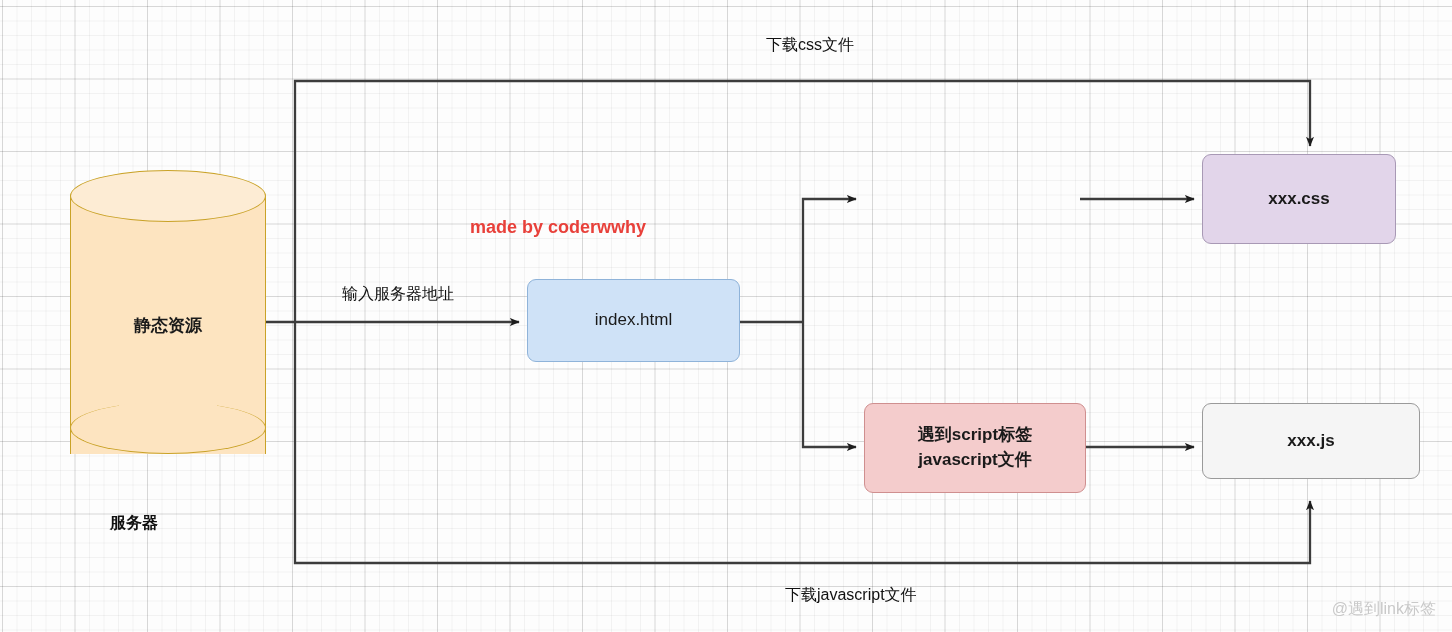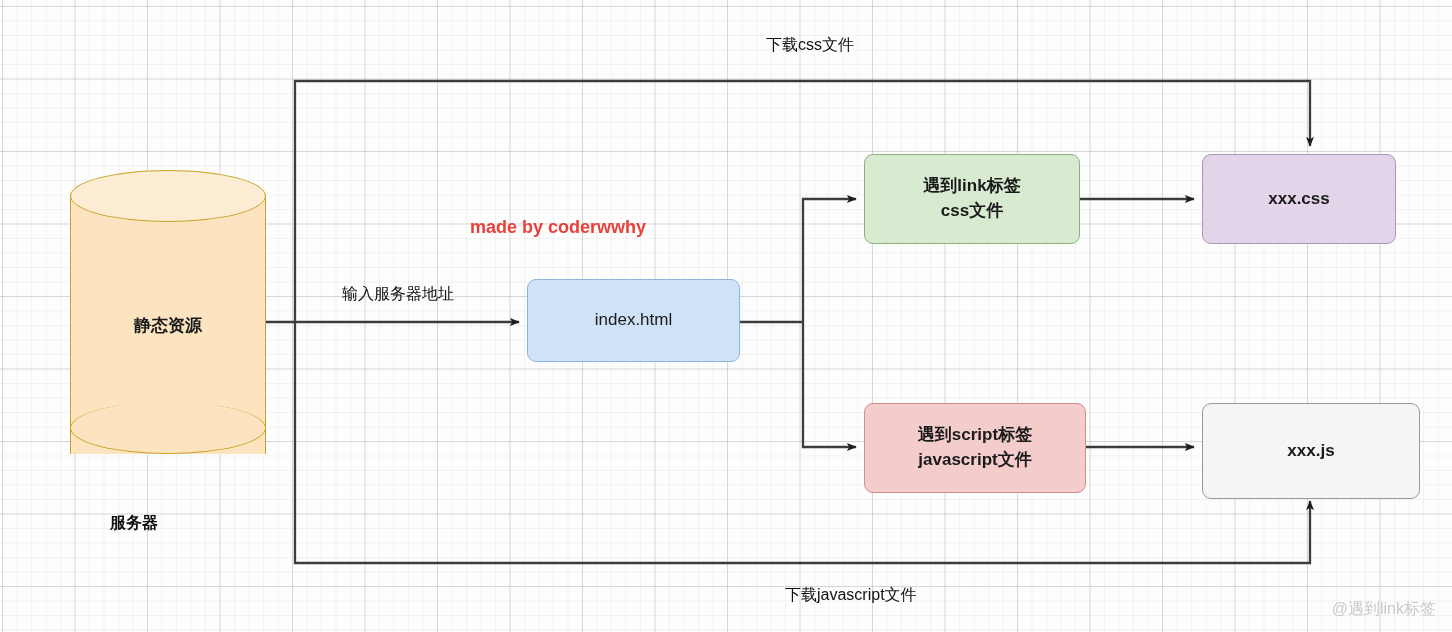--- a/index.html
+++ b/index.html
@@ -65,21 +65,21 @@
     border: 1.4px solid #cf8f8f;
     font-weight: bold;
   }
   #node-css-file {
     left: 1202px; top: 154px; width: 194px; height: 90px;
     background: #e2d5ea;
     border: 1.4px solid #a899b5;
     font-weight: bold;
   }
   #node-js-file {
-    left: 1202px; top: 403px; width: 218px; height: 96px;
+    left: 1202px; top: 403px; width: 218px; height: 76px;
     background: #f5f5f5;
     border: 1.4px solid #9a9a9a;
     font-weight: bold;
   }
 
   
   #node-static-resources {
     position: absolute;
     left: 30px; top: 170px; width: 196px; height: 310px; margin-left: 40px;
   }
@@ -187,24 +187,20 @@
     <div class="cyl-body"></div>
     <div class="cyl-bottom"></div>
     <div class="cyl-top"></div>
     <div class="cyl-label">静态资源</div>
   </div>
 
   <div class="node" id="node-index-html">
     <span class="node-text">index.html</span>
   </div>
 
-  <div class="node" id="node-link-tag">
-    <span class="node-text">遇到link标签
-css文件</span>
-  </div>
 
   <div class="node" id="node-script-tag">
     <span class="node-text">遇到script标签
 javascript文件</span>
   </div>
 
   <div class="node" id="node-css-file">
     <span class="node-text">xxx.css</span>
   </div>
 

